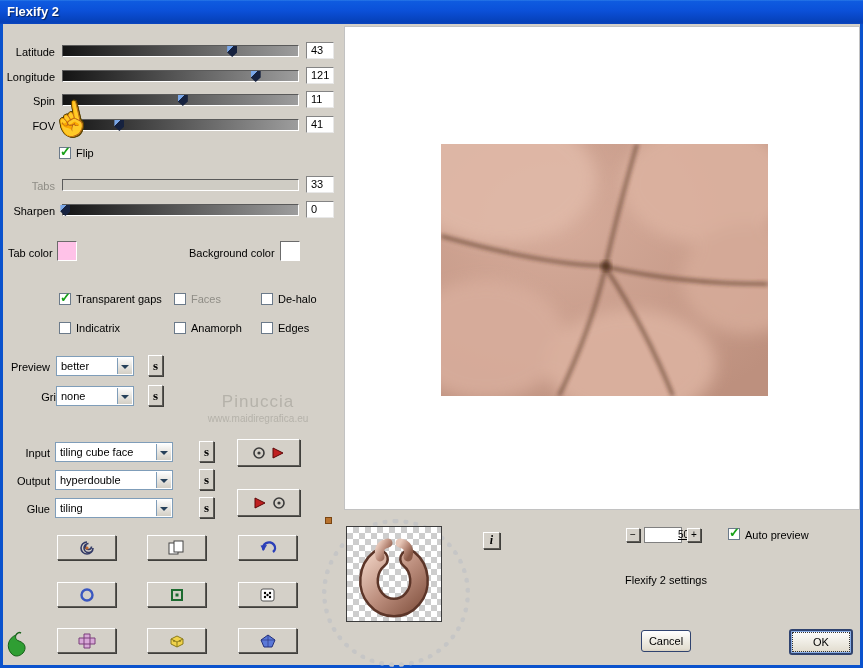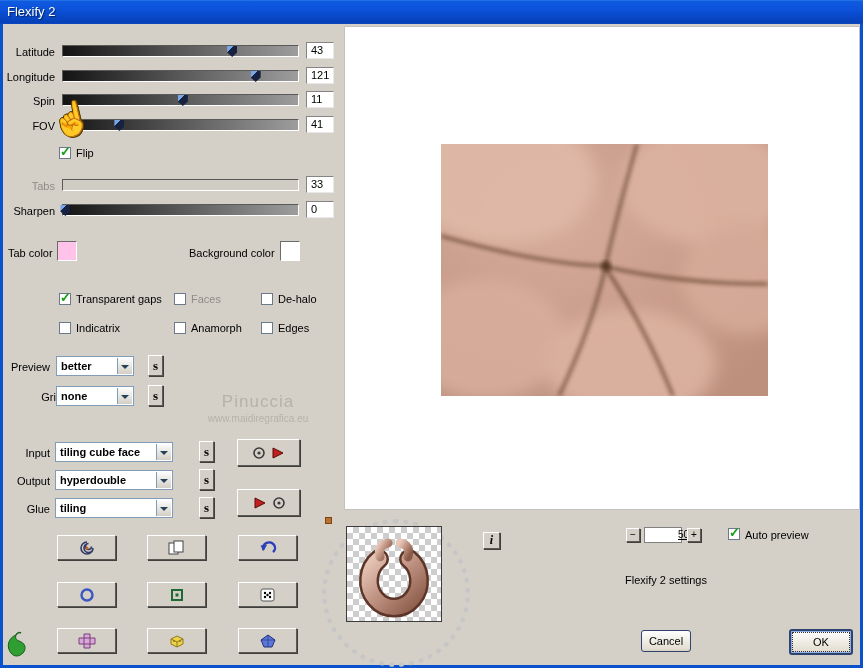--- a/index.html
+++ b/index.html
@@ -2,21 +2,21 @@
 <html><head>
 <meta charset="utf-8">
 <style>
   * { margin:0; padding:0; box-sizing:border-box; font-family:"Liberation Sans", sans-serif; }
   html,body { background:#6b6b6b; }
   .window { position:relative; width:863px; height:668px; background:#d4d0c8;
             box-shadow: inset 0 0 0 3px #0a52cd; overflow:hidden; }
   .a { position:absolute; }
   .titlebar { position:absolute; left:0; top:0; width:863px; height:24px;
     background:linear-gradient(180deg,#2a7ae8 0%,#0f5be0 6%,#0b50d8 45%,#0640b8 92%,#0c46c0 100%);
-    color:#fff; font-weight:normal; font-size:13px; padding:4px 8px 0 7px;
+    color:#fff; font-weight:bold; font-size:13px; padding:4px 8px 0 7px;
     text-shadow:1px 1px 1px rgba(0,0,0,.55); }
   .lbl { font-size:11px; color:#000; line-height:12px; }
   .dis { color:#8f8d86; }
   .rlabel { text-align:right; }
 
   
   .trk { position:absolute; left:62px; top:0; width:237px; height:12px;
     background:linear-gradient(90deg,#141414,#9d9d9d);
     border-style:solid; border-width:1px; border-color:#5a5a5a #fff #fff #5a5a5a; }
   .trk.off { background:#cfccc4; }
@@ -34,21 +34,21 @@
     color:#18a018; font-weight:bold; font-size:13px; }
   .cblabel { position:absolute; font-size:11px; line-height:13px; }
 
   
   .swatch { position:absolute; width:20px; height:20px;
     border-style:solid; border-width:1px; border-color:#6b6b6b #fff #fff #6b6b6b; }
 
   
   .combo { position:absolute; height:20px; background:#fff; border:1px solid #7f9db9;
     font-size:11px; }
-  .combo-val { position:absolute; left:4px; top:3px; white-space:nowrap;font-weight:bold; }
+  .combo-val { position:absolute; left:4px; top:3px; white-space:nowrap; }
   .combo-btn { position:absolute; right:1px; top:1px; bottom:1px; width:15px;
     background:linear-gradient(180deg,#fdfdfd,#d3cfc5); border-left:1px solid #7f9db9; }
   .combo-btn::after { content:""; position:absolute; left:3px; top:7px;
     border:4px solid transparent; border-top-color:#26405a; }
 
   
   .btn3d { position:absolute; background:#d4d0c8; border-style:solid; border-width:1px;
     border-color:#fff #5c5a55 #5c5a55 #fff; box-shadow:1px 1px 0 #403f3c;
     display:flex; align-items:center; justify-content:center; cursor:default; }
   .sbtn { width:15px; height:21px; font-family:"Liberation Serif",serif;

